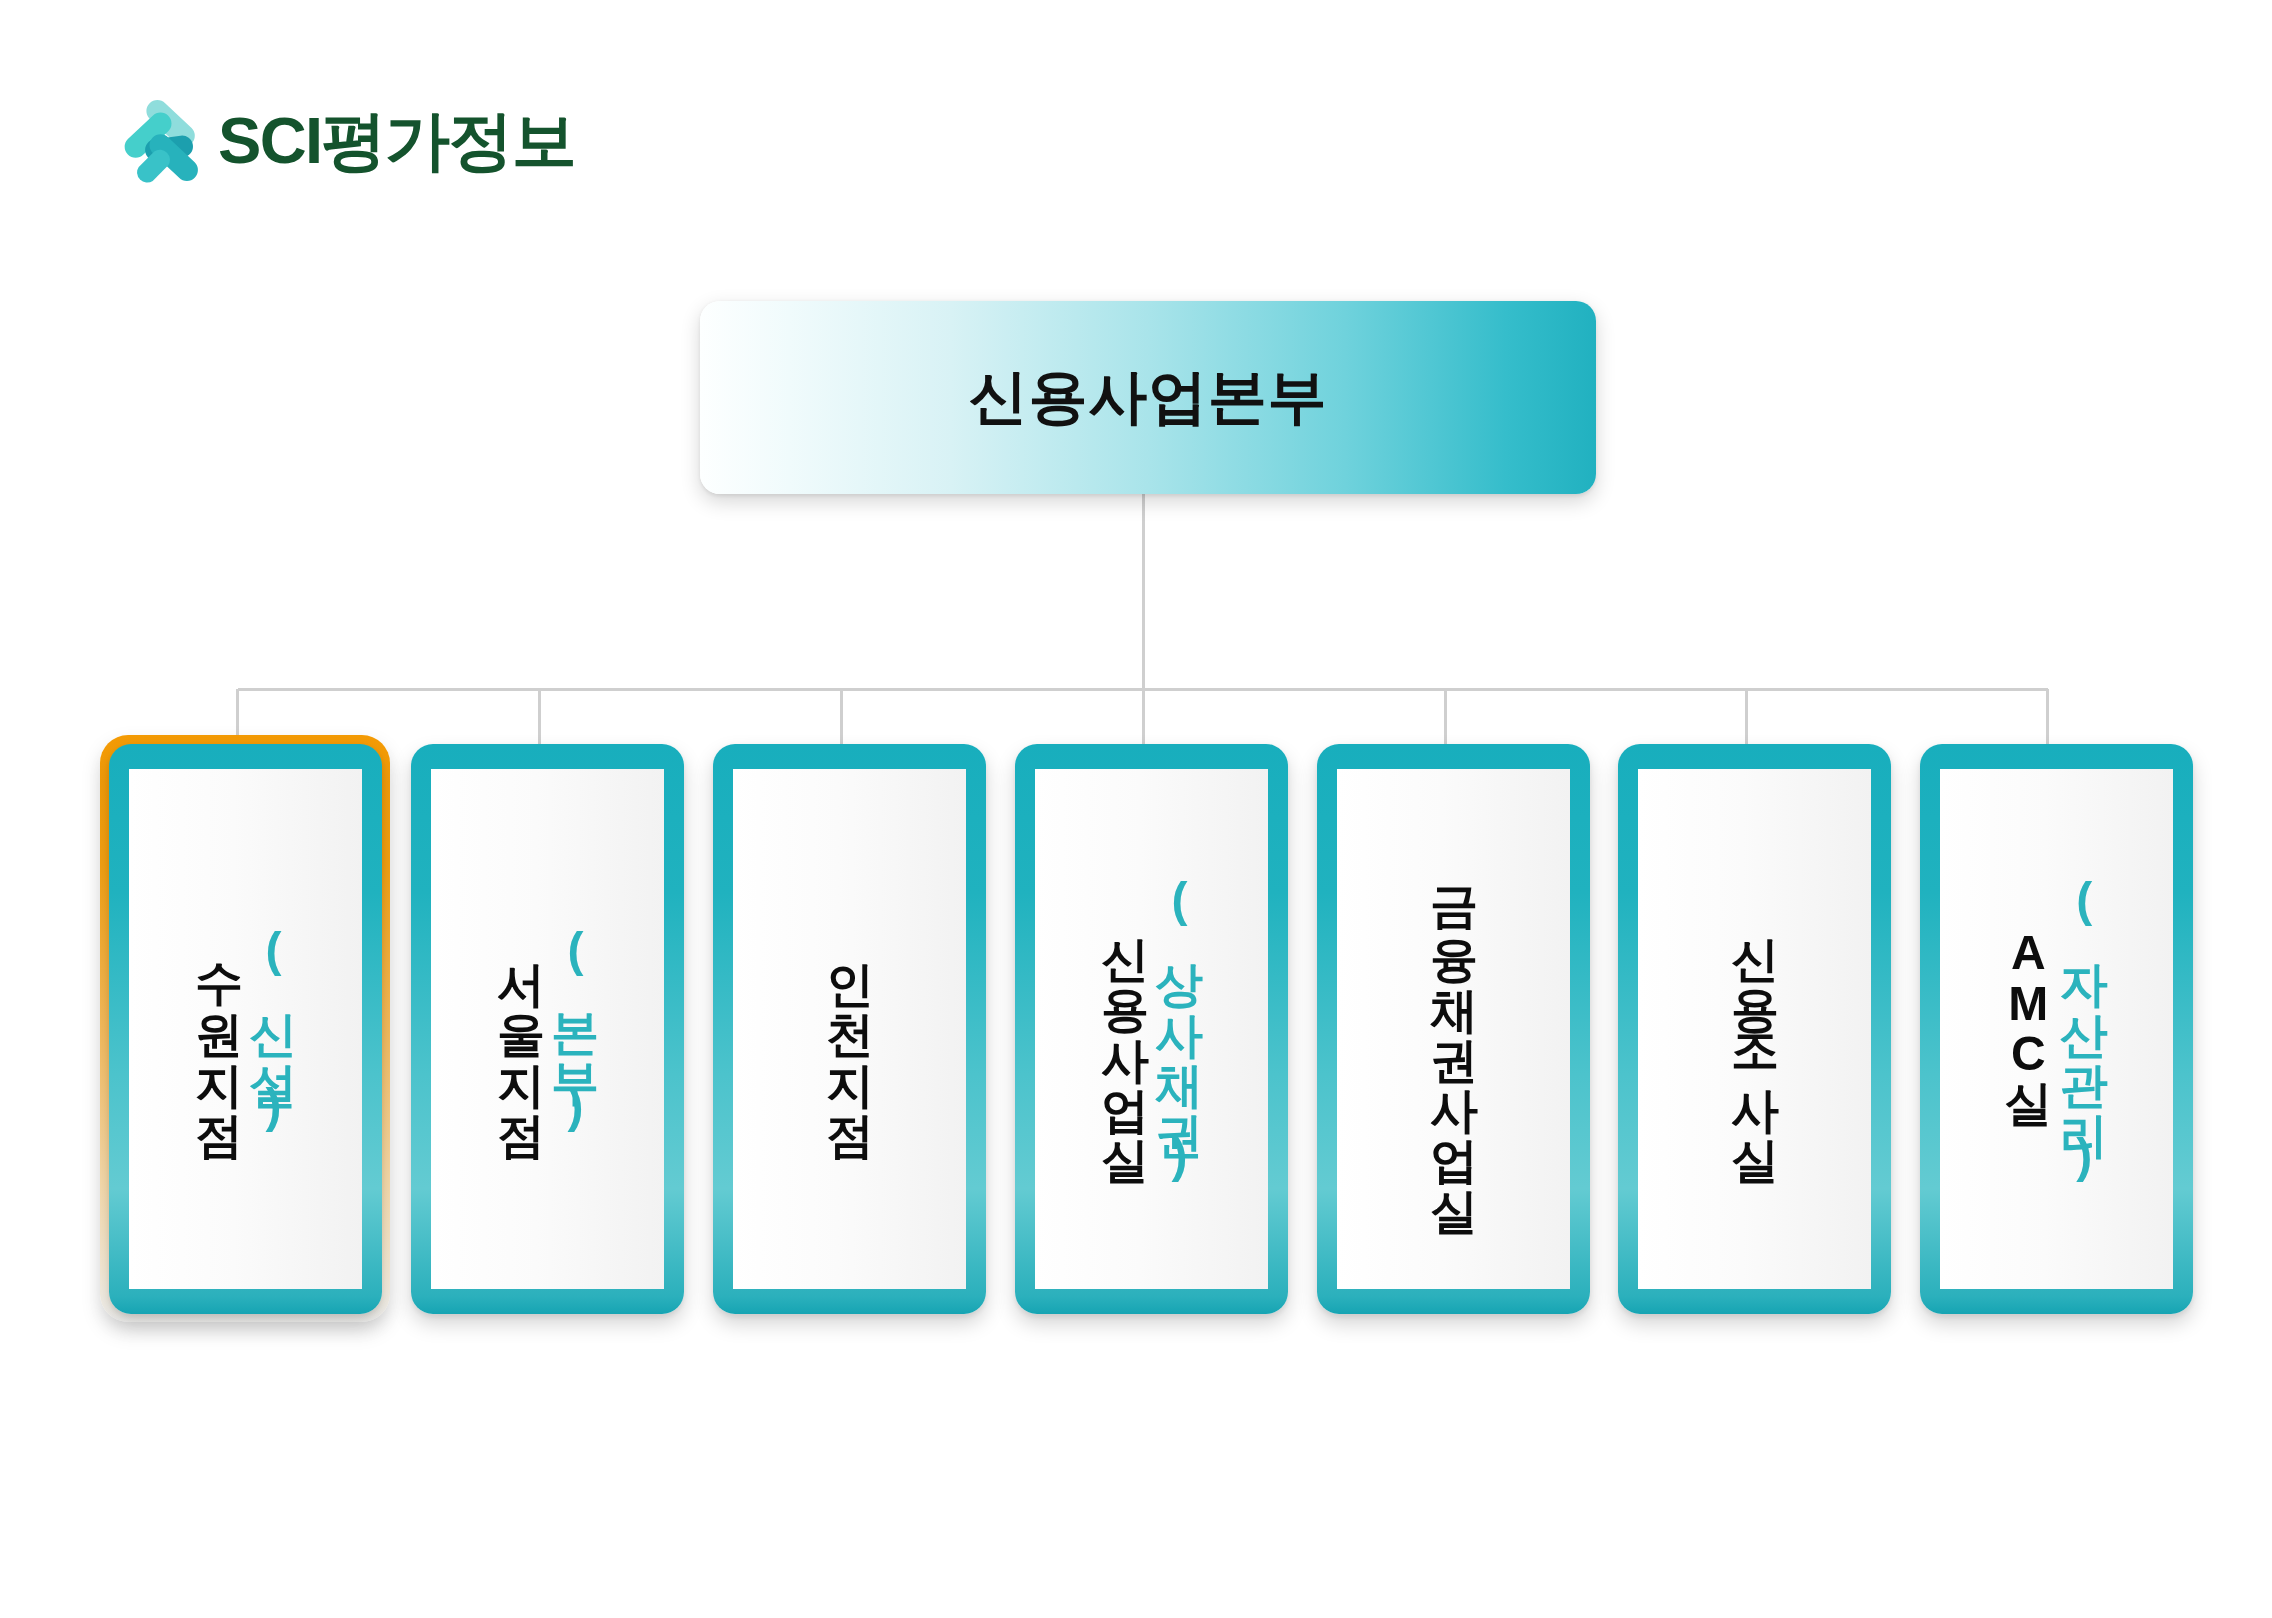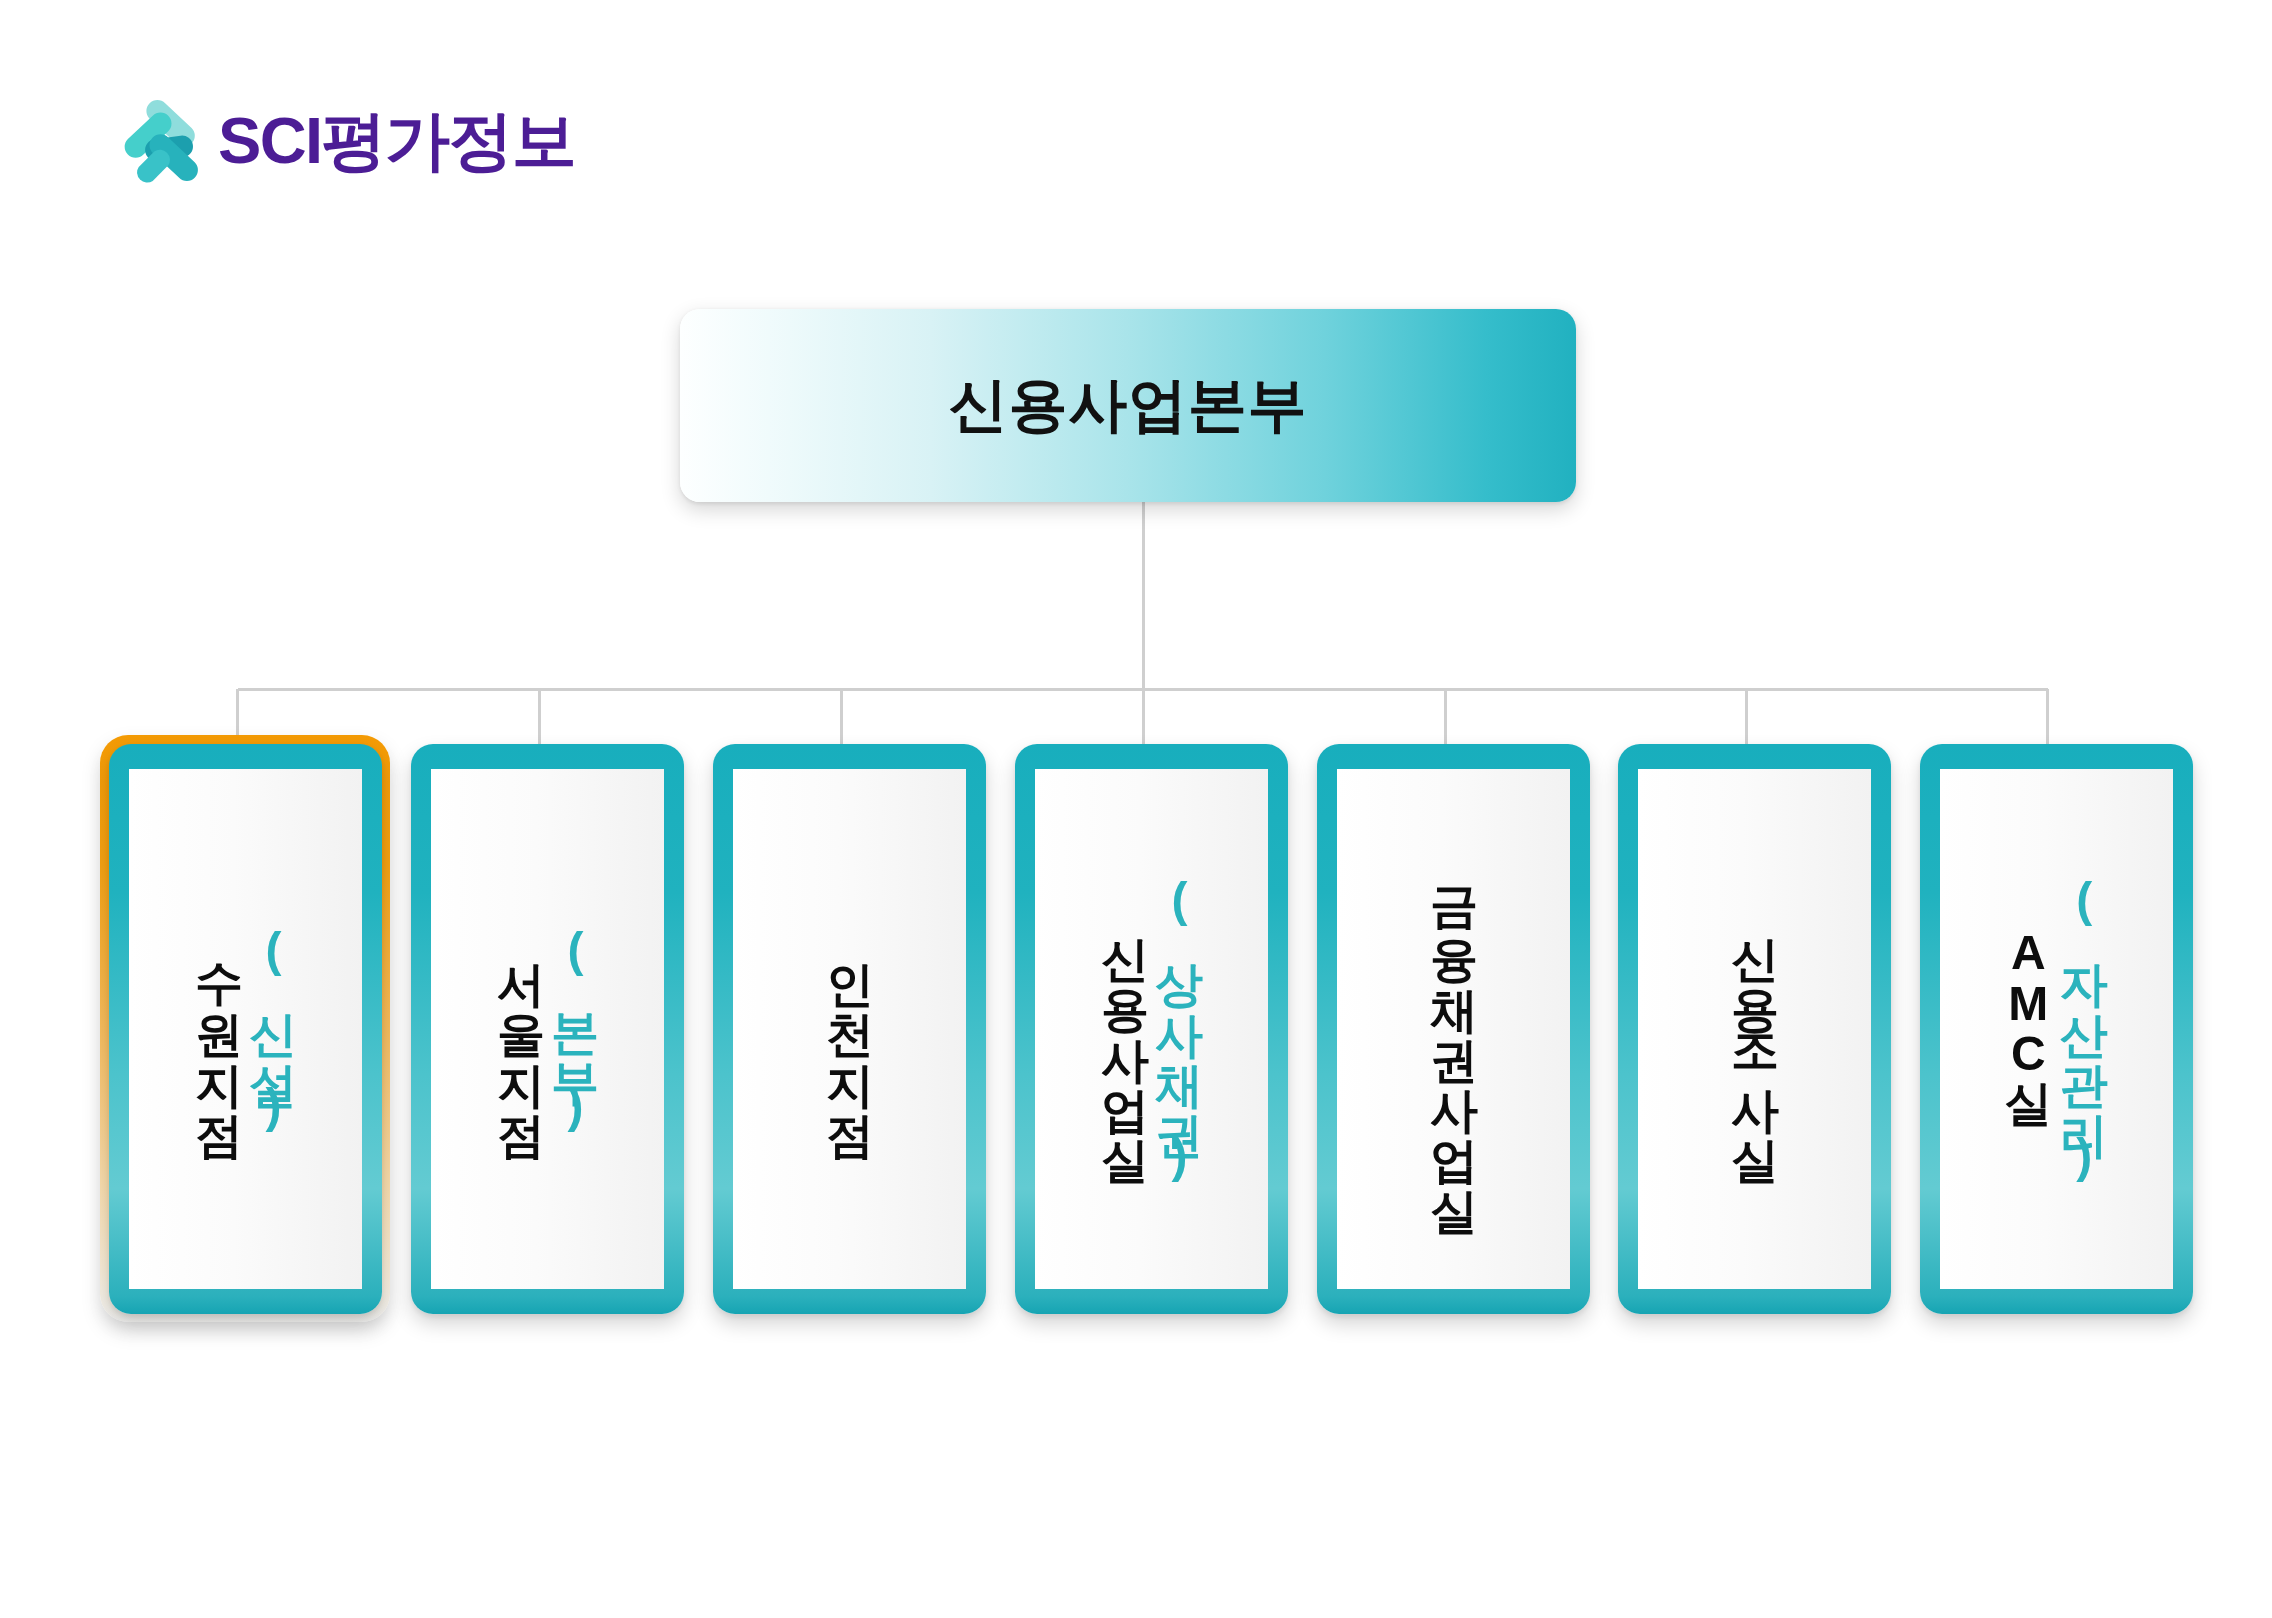--- a/index.html
+++ b/index.html
@@ -26,56 +26,55 @@
   }
   #logo-mark {
     width: 87px;
     height: 87px;
     flex: 0 0 auto;
   }
   #logo-text {
     font-size: 65px;
     font-weight: 700;
     letter-spacing: -1.6px;
-    color: #4c1d95;
+    color: #14532d;
     white-space: nowrap;
     line-height: 1;
   }
 
   
   #connectors {
     position: absolute;
     left: 0;
     top: 0;
     width: 2273px;
     height: 1618px;
     pointer-events: none;
   }
 
   
   #root-node {
     position: absolute;
-    left: 680px;
+    left: 700px;
     top: 301px;
     width: 896px;
     height: 193px;
     border-radius: 20px;
     background: linear-gradient(to right,
                 #fdffff 0%,
                 #f0fbfc 10%,
                 #d8f2f5 28%,
                 #a9e4ea 50%,
                 #6fd2dc 72%,
                 #35bdcb 90%,
                 #21b1c0 100%);
     box-shadow: 0 7.8px 20px rgba(0,0,0,0.16), 0 1.6px 3.9px rgba(0,0,0,0.08);
     display: flex;
     align-items: center;
     justify-content: center;
-    margin-top: 8px;
   }
   #root-label {
     font-size: 59px;
     font-weight: 700;
     color: #111111;
     letter-spacing: 0.8px;
     line-height: 1;
   }
 
   

